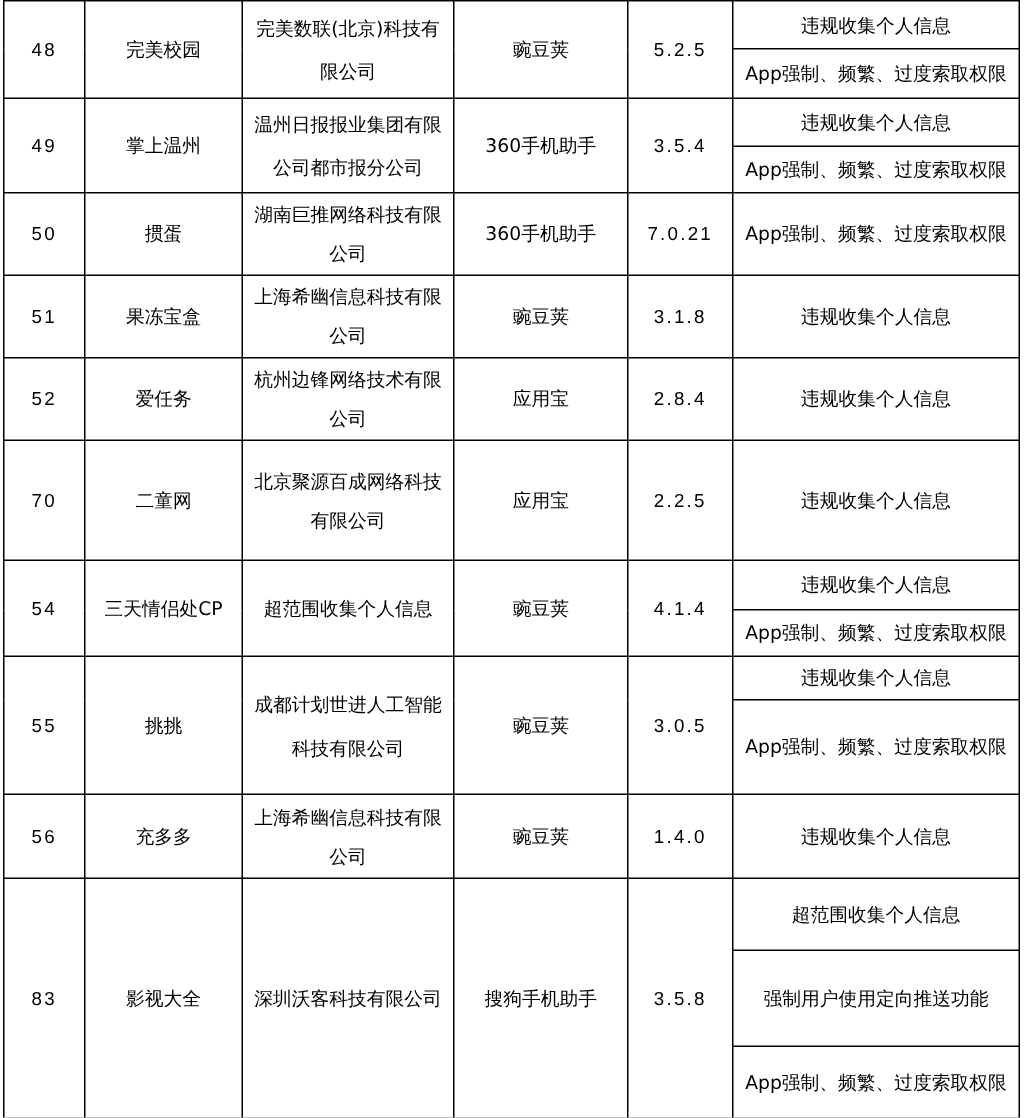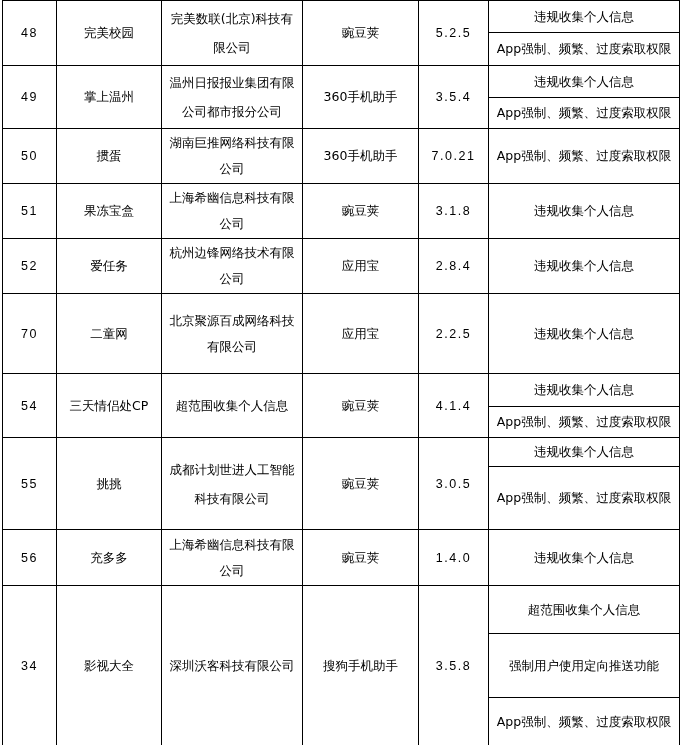--- a/index.html
+++ b/index.html
@@ -157,21 +157,21 @@
     <tr style="height:56px">
       <td class="c-no">56</td>
       <td class="c-app">充多多</td>
       <td class="c-company short-two">上海希幽信息科技有限公司</td>
       <td class="c-store">豌豆荚</td>
       <td class="c-ver">1.4.0</td>
       <td class="c-issue">违规收集个人信息</td>
     </tr>
 
     <tr style="height:48px">
-      <td rowspan="3" class="c-no">34</td>
+      <td rowspan="3" class="c-no">83</td>
       <td rowspan="3" class="c-app">影视大全</td>
       <td rowspan="3" class="c-company">深圳沃客科技有限公司</td>
       <td rowspan="3" class="c-store">搜狗手机助手</td>
       <td rowspan="3" class="c-ver">3.5.8</td>
       <td class="c-issue">超范围收集个人信息</td>
     </tr>
     <tr style="height:64px">
       <td class="c-issue">强制用户使用定向推送功能</td>
     </tr>
     <tr style="height:48px">

